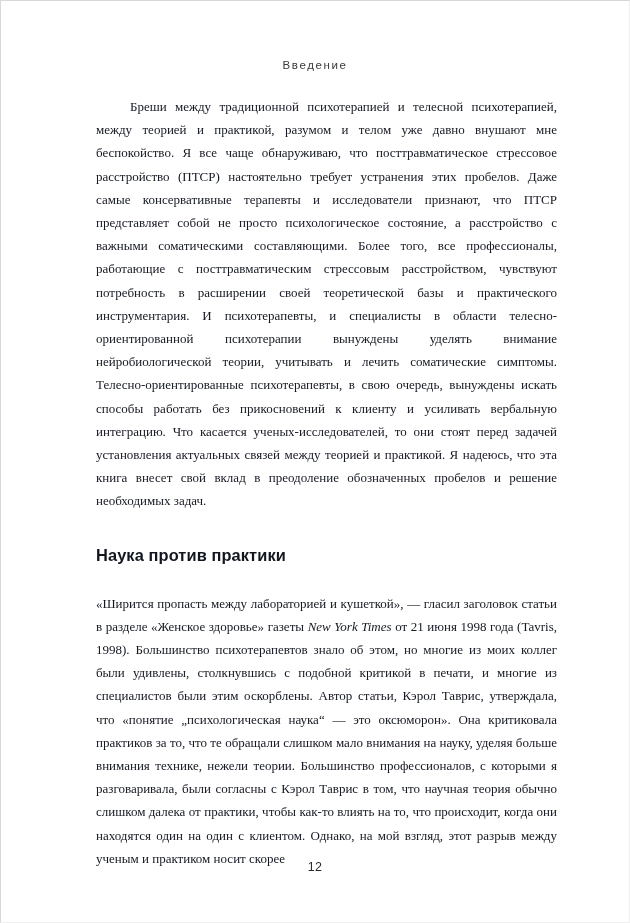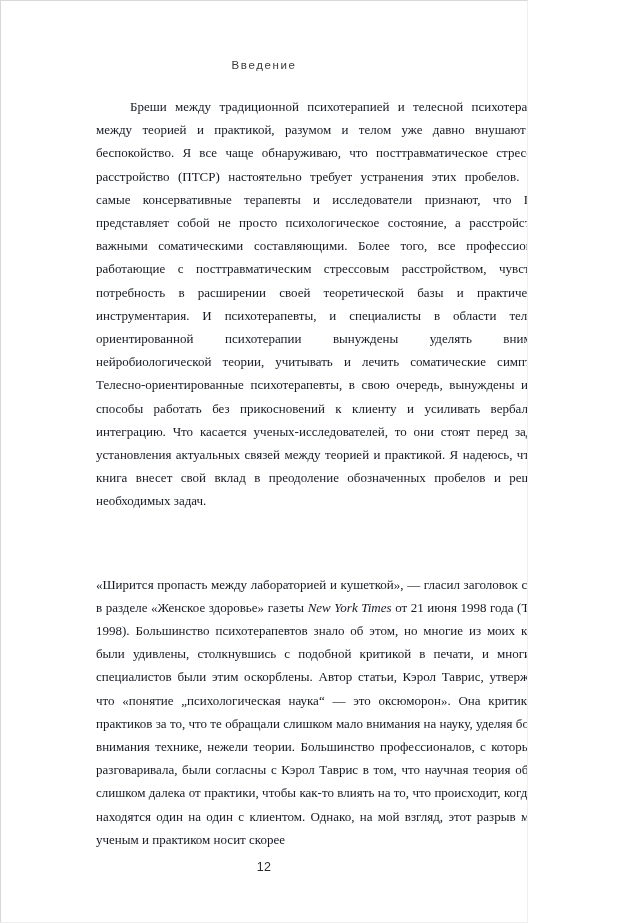--- a/index.html
+++ b/index.html
@@ -2,21 +2,21 @@
 <html><head>
 <meta charset="utf-8">
 <style>
   html, body {
     margin: 0;
     padding: 0;
     background: #ffffff;
   }
   .page {
     position: relative;
-    width: 528px;
+    width: 630px;
     height: 923px;
     background: #ffffff;
     box-sizing: border-box;
     border-left: 1px solid #d8d8d8;
     border-top: 1px solid #d8d8d8;
     border-right: 1px solid #efefef;
     border-bottom: 1px solid #efefef;
     overflow: hidden;
     font-family: "Liberation Serif", "DejaVu Serif", serif;
     padding-left: 28px;
@@ -91,20 +91,21 @@
 <div class="page">
 
   <div class="running-head">Введение</div>
 
   <div class="content">
 
     <p class="body-par first">Бреши между традиционной психотерапией и телесной психотерапией, между теорией и практикой, разумом и телом уже давно внушают мне беспокойство. Я все чаще обнаруживаю, что посттравматическое стрессовое расстройство (ПТСР) настоятельно требует устранения этих пробелов. Даже самые консервативные терапевты и исследователи признают, что ПТСР представляет собой не просто психологическое состояние, а расстройство с важными соматическими составляющими. Более того, все профессионалы, работающие с посттравматическим стрессовым расстройством, чувствуют потребность в расширении своей теоретической базы и практического инструментария. И психотерапевты, и специалисты в области телесно-ориентированной психотерапии вынуждены уделять внимание нейробиологической теории, учитывать и лечить соматические симптомы. Телесно-ориентированные психотерапевты, в свою очередь, вынуждены искать способы работать без прикосновений к клиенту и усиливать вербальную интеграцию. Что касается ученых-исследователей, то они стоят перед задачей установления актуальных связей между теорией и практикой. Я надеюсь, что эта книга внесет свой вклад в преодоление обозначенных пробелов и решение необходимых задач.</p>
 
     <div class="gap-before-heading"></div>
 
+    <h2 class="section-heading">Наука против практики</h2>
 
     <div class="gap-after-heading"></div>
 
     <p class="body-par"><span>«Ширится пропасть между лабораторией и кушеткой», — гласил заголовок статьи в разделе «Женское здоровье» газеты </span><i class="title-italic">New York Times</i><span> от 21 июня 1998 года (Tavris, 1998). Большинство психотерапевтов знало об этом, но многие из моих коллег были удивлены, столкнувшись с подобной критикой в печати, и многие из специалистов были этим оскорблены. Автор статьи, Кэрол Таврис, утверждала, что «понятие „психологическая наука“ — это оксюморон». Она критиковала практиков за то, что те обращали слишком мало внимания на науку, уделяя больше внимания технике, нежели теории. Большинство профессионалов, с которыми я разговаривала, были согласны с Кэрол Таврис в том, что научная теория обычно слишком далека от практики, чтобы как-то влиять на то, что происходит, когда они находятся один на один с клиентом. Однако, на мой взгляд, этот разрыв между ученым и практиком носит скорее</span></p>
 
   </div>
 
   <div class="folio">12</div>
 
 </div>

